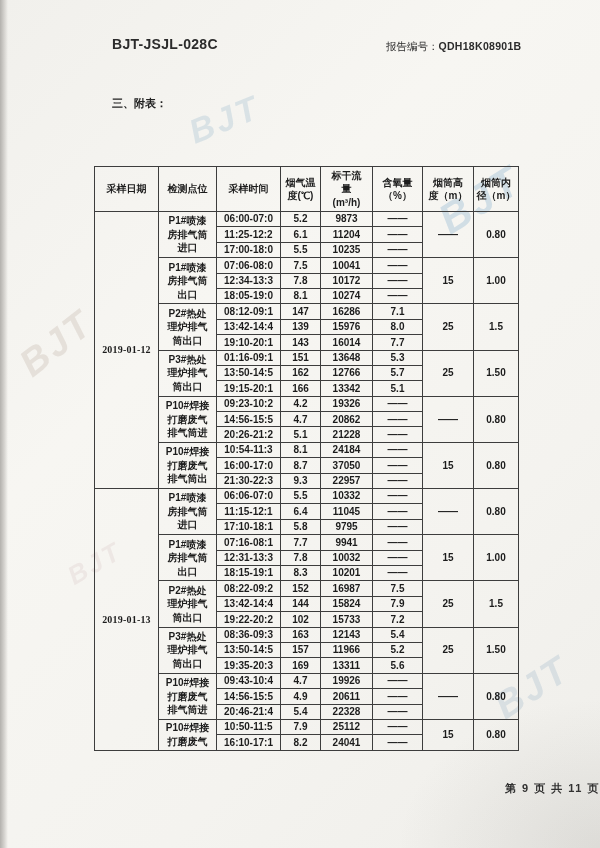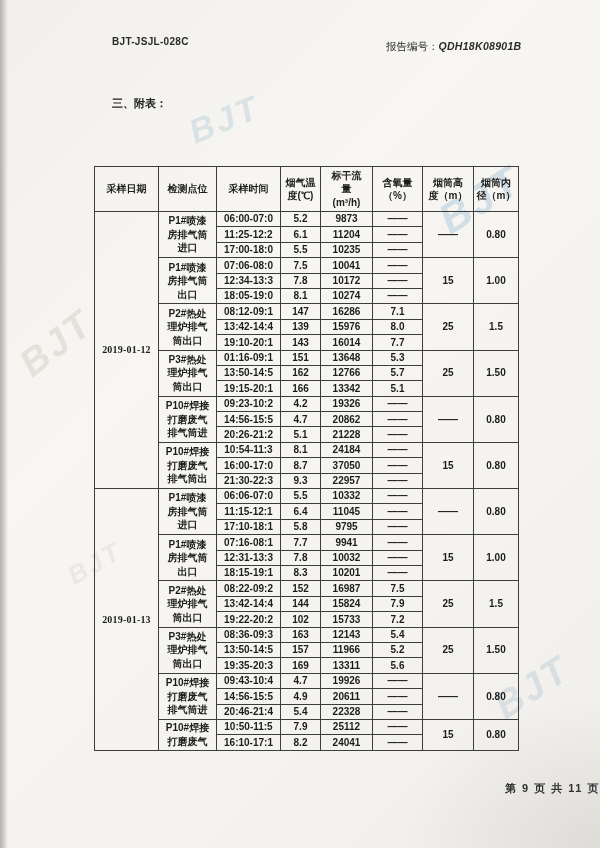--- a/index.html
+++ b/index.html
@@ -16,23 +16,23 @@
     content:"";position:absolute;left:0;top:0;bottom:0;width:8px;
     background:linear-gradient(90deg,#b3b1ad 0%,#d6d4d0 55%,rgba(214,212,208,0) 100%);
   }
   
   .page::after{
     content:"";position:absolute;right:0;bottom:0;width:230px;height:170px;
     background:radial-gradient(ellipse at 100% 100%,rgba(125,123,118,0.16),rgba(125,123,118,0) 62%);
     pointer-events:none;
   }
 
-  .doc-code{position:absolute;left:112px;top:36px;font-size:10px;font-weight:700;letter-spacing:.3px;color:#2b2b2b;}
+  .doc-code{position:absolute;left:112px;top:36px;font-size:14px;font-weight:700;letter-spacing:.3px;color:#2b2b2b;}
   .report-no{position:absolute;left:386px;top:40px;font-size:10.5px;color:#2b2b2b;}
-  .report-no b{font-weight:700;letter-spacing:.3px;font-style:italic;}
+  .report-no b{font-weight:700;letter-spacing:.3px;}
 
   .section-title{position:absolute;left:112px;top:96px;font-size:11px;font-weight:700;color:#222;}
   .table-caption{position:absolute;left:86px;top:131px;font-size:13.5px;font-weight:600;color:#262626;}
 
   table.params{
     position:absolute;left:94px;top:166px;
     width:424px;border-collapse:collapse;table-layout:fixed;
     background:transparent;
   }
   table.params th,table.params td{

